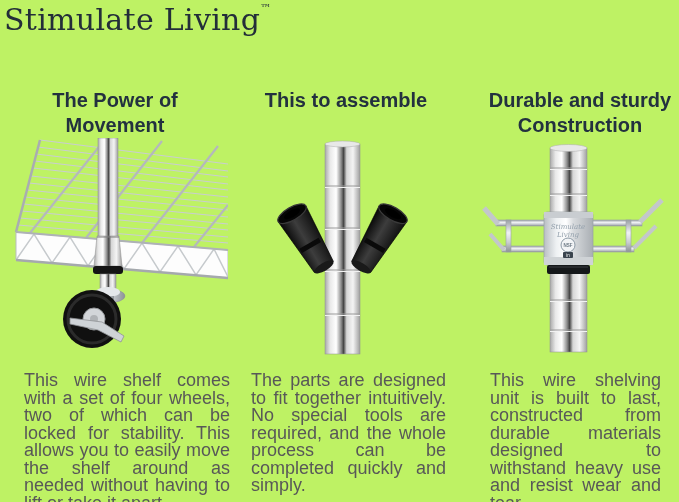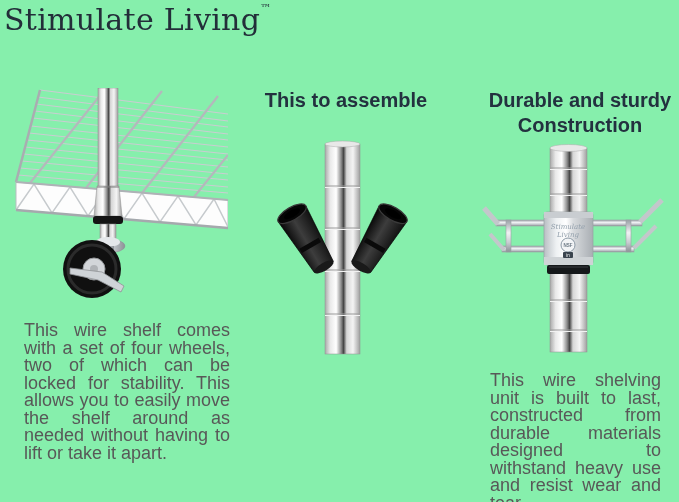--- a/index.html
+++ b/index.html
@@ -1,17 +1,17 @@
 <!DOCTYPE html>
 <html><head>
 <meta charset="utf-8">
 <style>
   html,body { margin:0; padding:0; background:#ffffff; }
   .page {
-    position:relative; width:679px; height:502px; background:#86efac;
+    position:relative; width:679px; height:502px; background:#bef264;
     font-family:"Liberation Sans", sans-serif; overflow:hidden;
   }
   .logo {
     position:absolute; top:2px; left:4px;
     font-family:"DejaVu Serif", serif; font-size:30px; color:#232e39;
     letter-spacing:0.3px; white-space:nowrap;
   }
   .logo sup { font-size:11px; vertical-align:18px; letter-spacing:0; }
   .col { position:absolute; top:88px; text-align:center; }
   .col-1 { left:2px;   width:226px; }
@@ -33,20 +33,21 @@
   .collar-brand { font-family:"DejaVu Serif", serif; font-style:italic; }
 </style>
 </head>
 <body>
 
 <div class="page">
 
   <div class="logo"><span>Stimulate Living</span><sup>™</sup></div>
 
   <section class="col col-1">
+    <h2>The Power of Movement</h2>
     <div class="imgbox">
       <svg width="226" height="220" viewBox="0 0 226 220">
         <defs>
           <linearGradient id="chrome1" x1="0" y1="0" x2="1" y2="0">
             <stop offset="0" stop-color="#a9a9a9"></stop>
               <stop offset="0.15" stop-color="#e9e9e9"></stop>
             <stop offset="0.32" stop-color="#ffffff"></stop>
               <stop offset="0.46" stop-color="#8e8e8e"></stop>
             <stop offset="0.53" stop-color="#454545"></stop>
               <stop offset="0.62" stop-color="#d6d6d6"></stop>
@@ -126,20 +127,21 @@
 
         <g transform="rotate(30 133 100)">
           <path d="M117,72 L149,72 L143,134 L121,134 Z" fill="url(#clipg)" stroke="#000000" stroke-width="0.6"></path>
           <ellipse cx="133" cy="72" rx="16" ry="6.5" fill="#060606" stroke="#3a3a3a" stroke-width="1.2"></ellipse>
           <ellipse cx="133" cy="72" rx="9" ry="3.5" fill="#000000"></ellipse>
           <rect x="122" y="106" width="22" height="5" fill="#0a0a0a"></rect>
           <ellipse cx="132" cy="134" rx="11" ry="4" fill="#1a1a1a"></ellipse>
         </g>
       </svg>
     </div>
+    <p>The parts are designed to fit together intuitively. No special tools are required, and the whole process can be completed quickly and simply.</p>
   </section>
 
   <section class="col col-3">
     <h2>Durable and sturdy Construction</h2>
     <div class="imgbox">
       <svg width="196" height="220" viewBox="0 0 196 220">
         <defs>
           <linearGradient id="chrome3" x1="0" y1="0" x2="1" y2="0">
             <stop offset="0" stop-color="#a9a9a9"></stop>
               <stop offset="0.15" stop-color="#e9e9e9"></stop>

